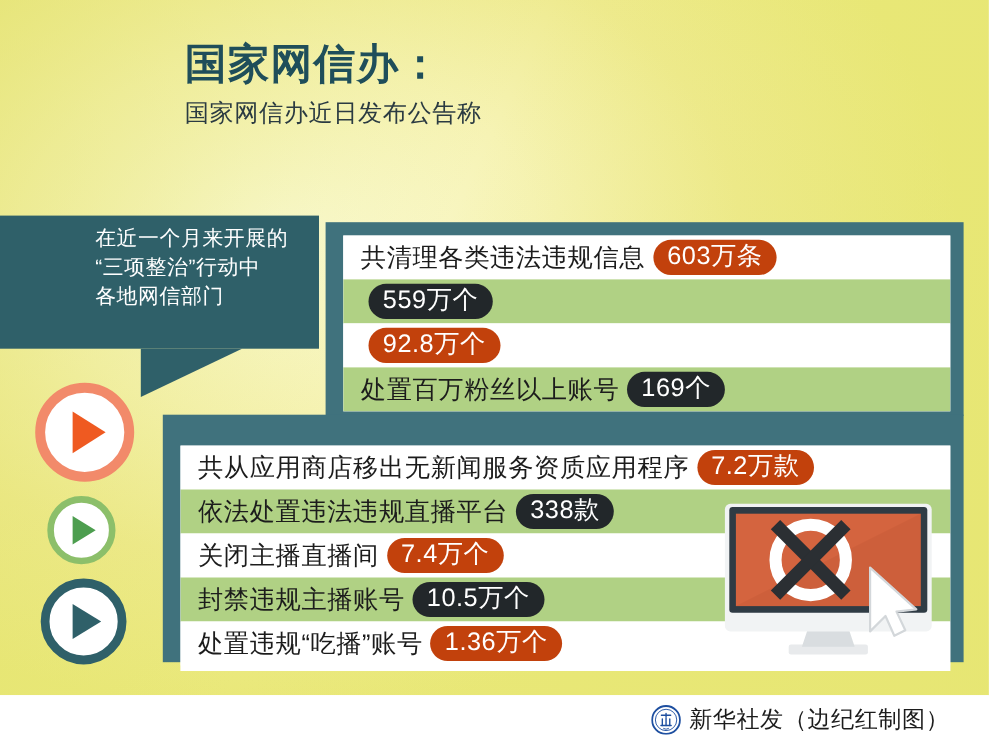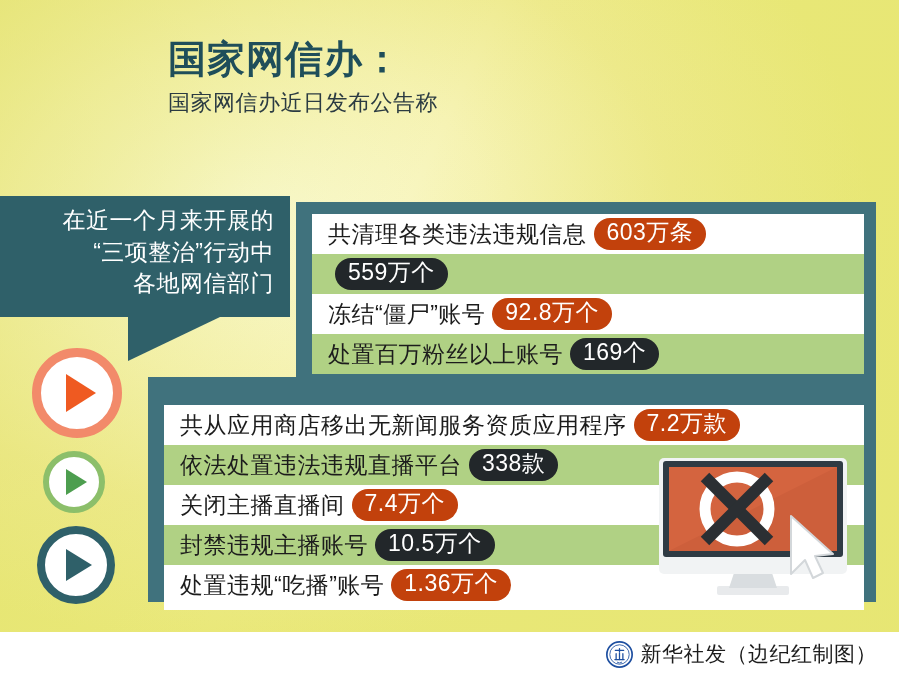--- a/index.html
+++ b/index.html
@@ -75,25 +75,24 @@
     position: absolute;
     left: 0px;
     top: 196px;
     width: 290px;
     height: 121px;
     background: #2f6069;
     z-index: 8;
   }
   .callout-text {
     position: absolute;
-    right: 16px;
+    right: 28px;
     top: 9px;
-    text-align: right;
     color: #ffffff;
-    font-size: 23px;
+    font-size: 19px;
     line-height: 1.38;
     letter-spacing: 0.5px;
     white-space: nowrap;
   }
   .callout-tail {
     position: absolute;
     left: 128px;
     top: 317px;
     width: 0;
     height: 0;
@@ -227,21 +226,21 @@
   .footer {
     position: absolute;
     left: 0;
     top: 632px;
     width: 899px;
     height: 46px;
     background: #ffffff;
   }
   .credit {
     position: absolute;
-    right: 22px;
+    right: 36px;
     top: 8px;
     display: flex;
     align-items: center;
     gap: 8px;
   }
   .credit-text {
     font-size: 21px;
     color: #1c1c1c;
     letter-spacing: 0.5px;
     white-space: nowrap;
@@ -270,21 +269,20 @@
       <div class="row white">
         <span class="row-label">共清理各类违法违规信息</span>
         <span class="badge teal">603万条</span>
       </div>
 
       <div class="row green">
         <span class="badge dark">559万个</span>
       </div>
 
       <div class="row white">
-        <span class="row-label">冻结“僵尸”账号</span>
         <span class="badge teal">92.8万个</span>
       </div>
 
       <div class="row green">
         <span class="row-label">处置百万粉丝以上账号</span>
         <span class="badge dark">169个</span>
       </div>
 
     </div>
   </div>

